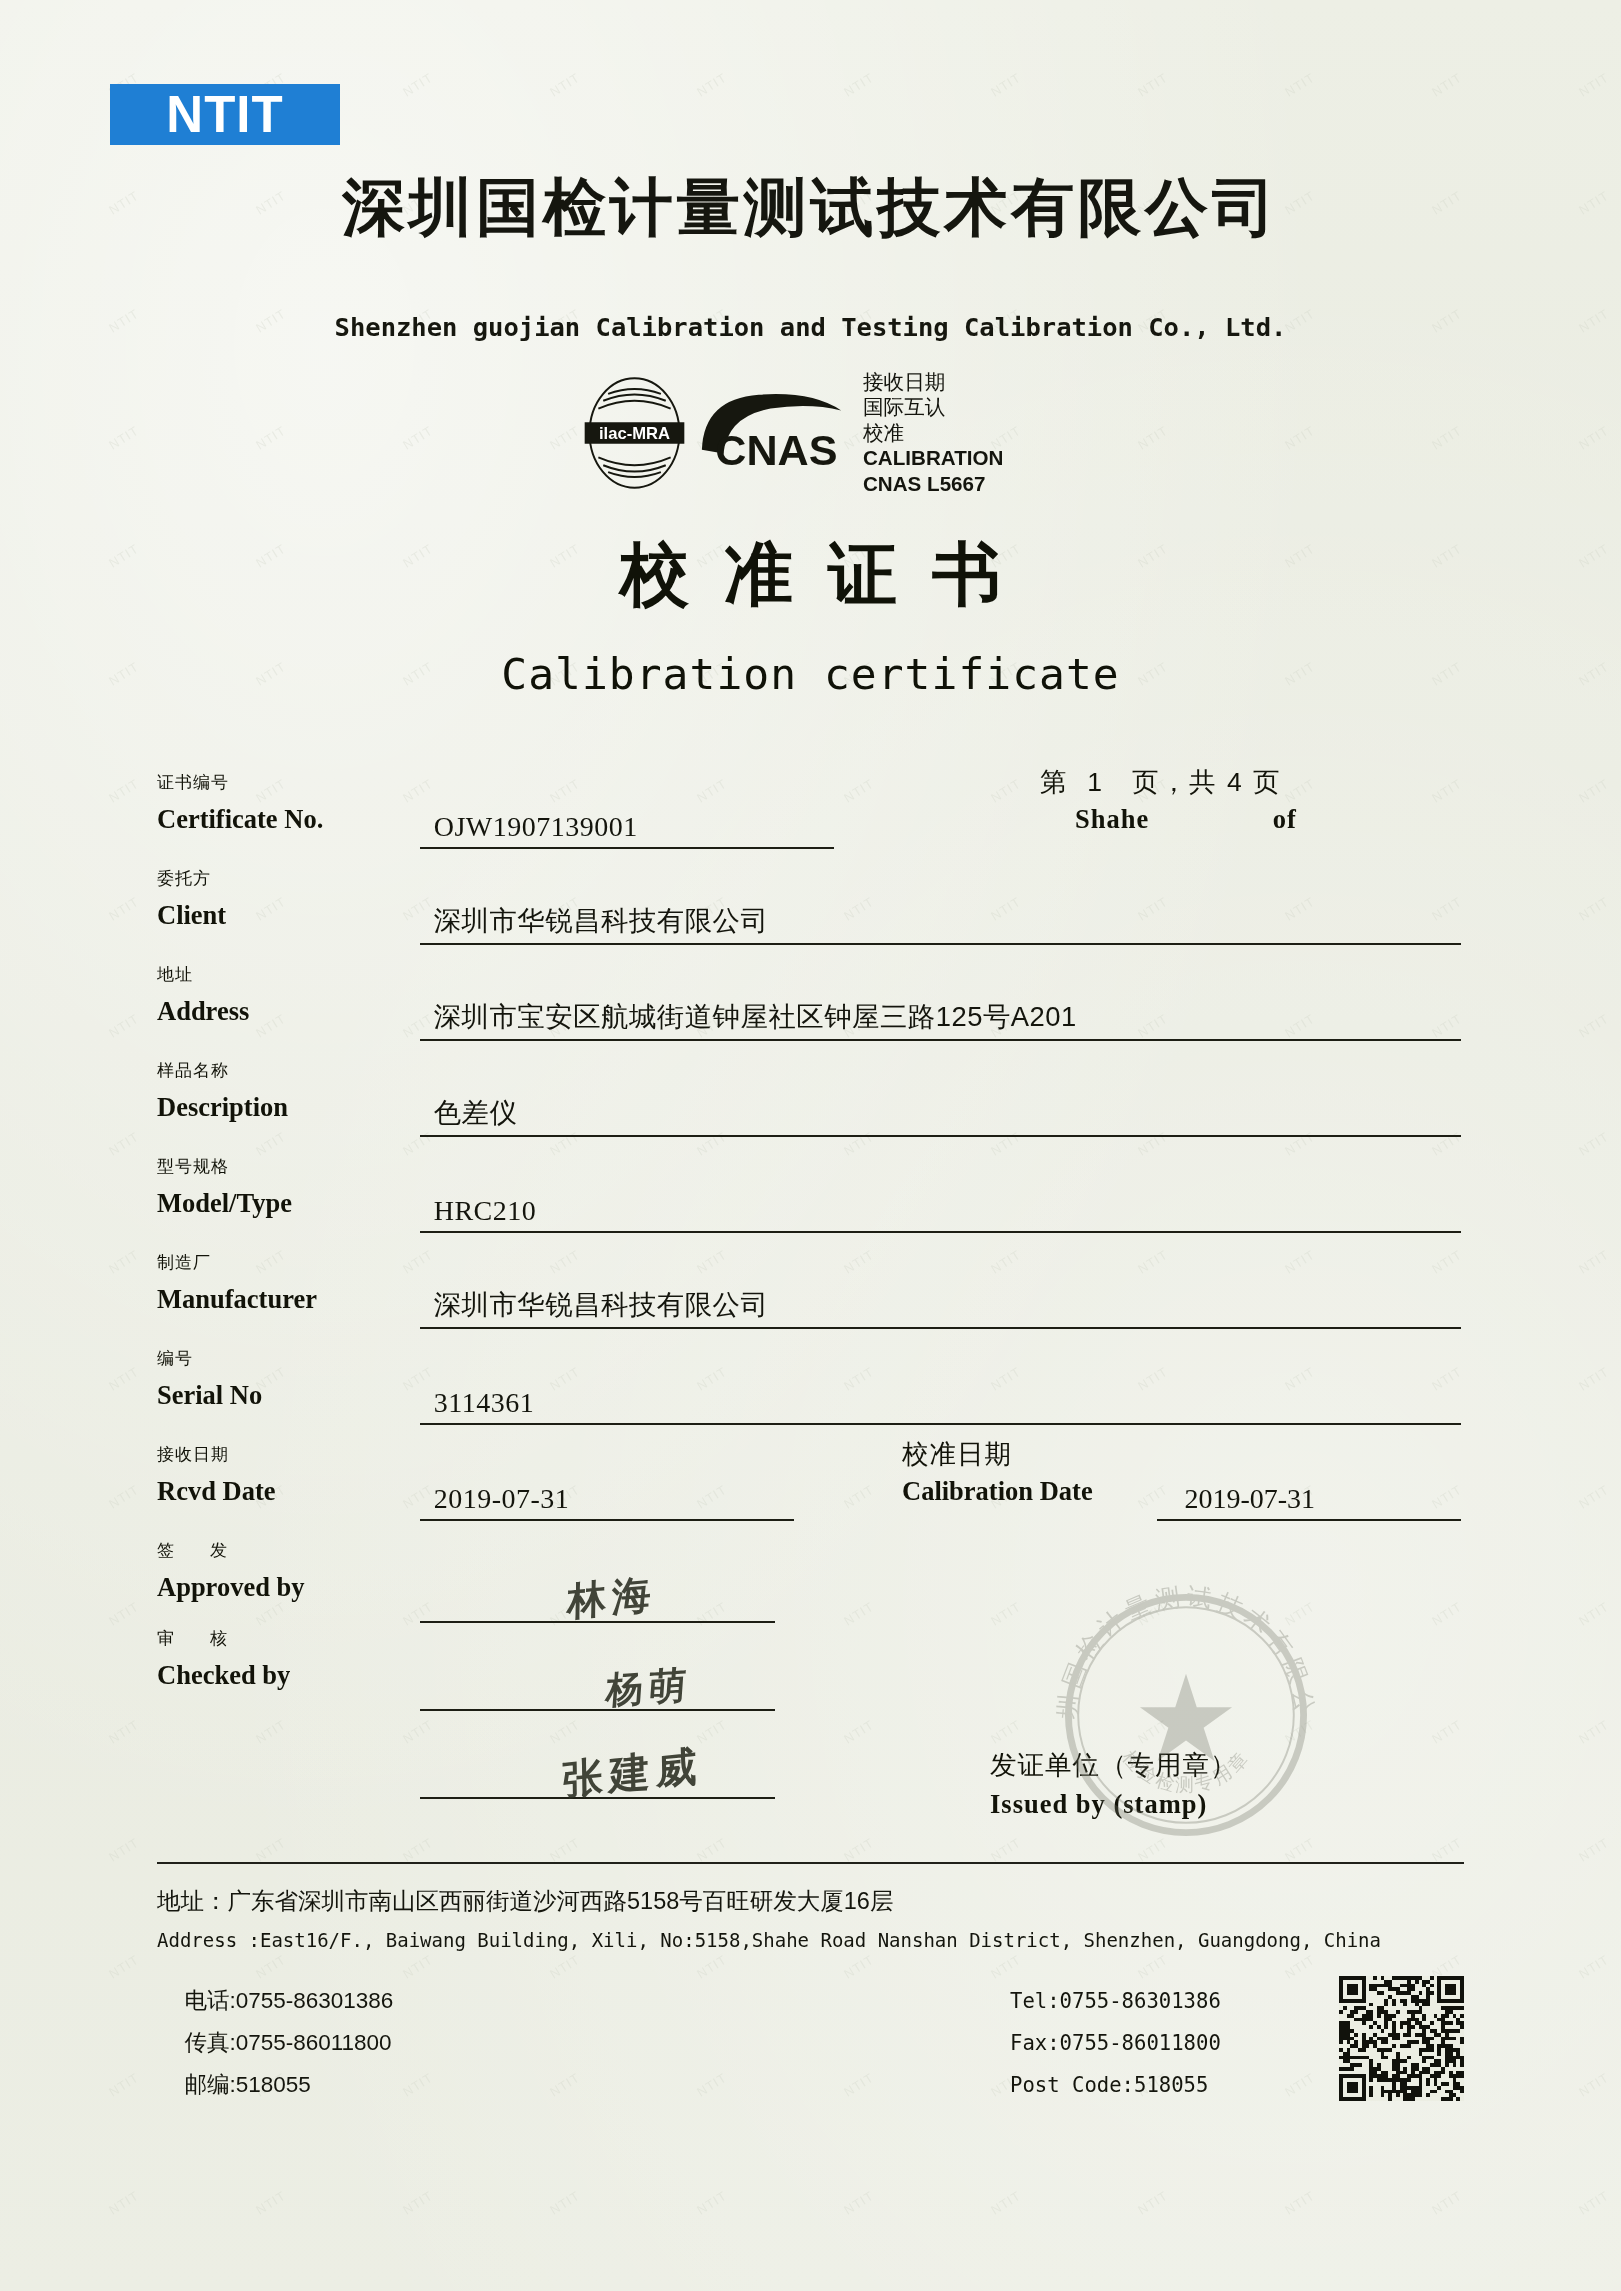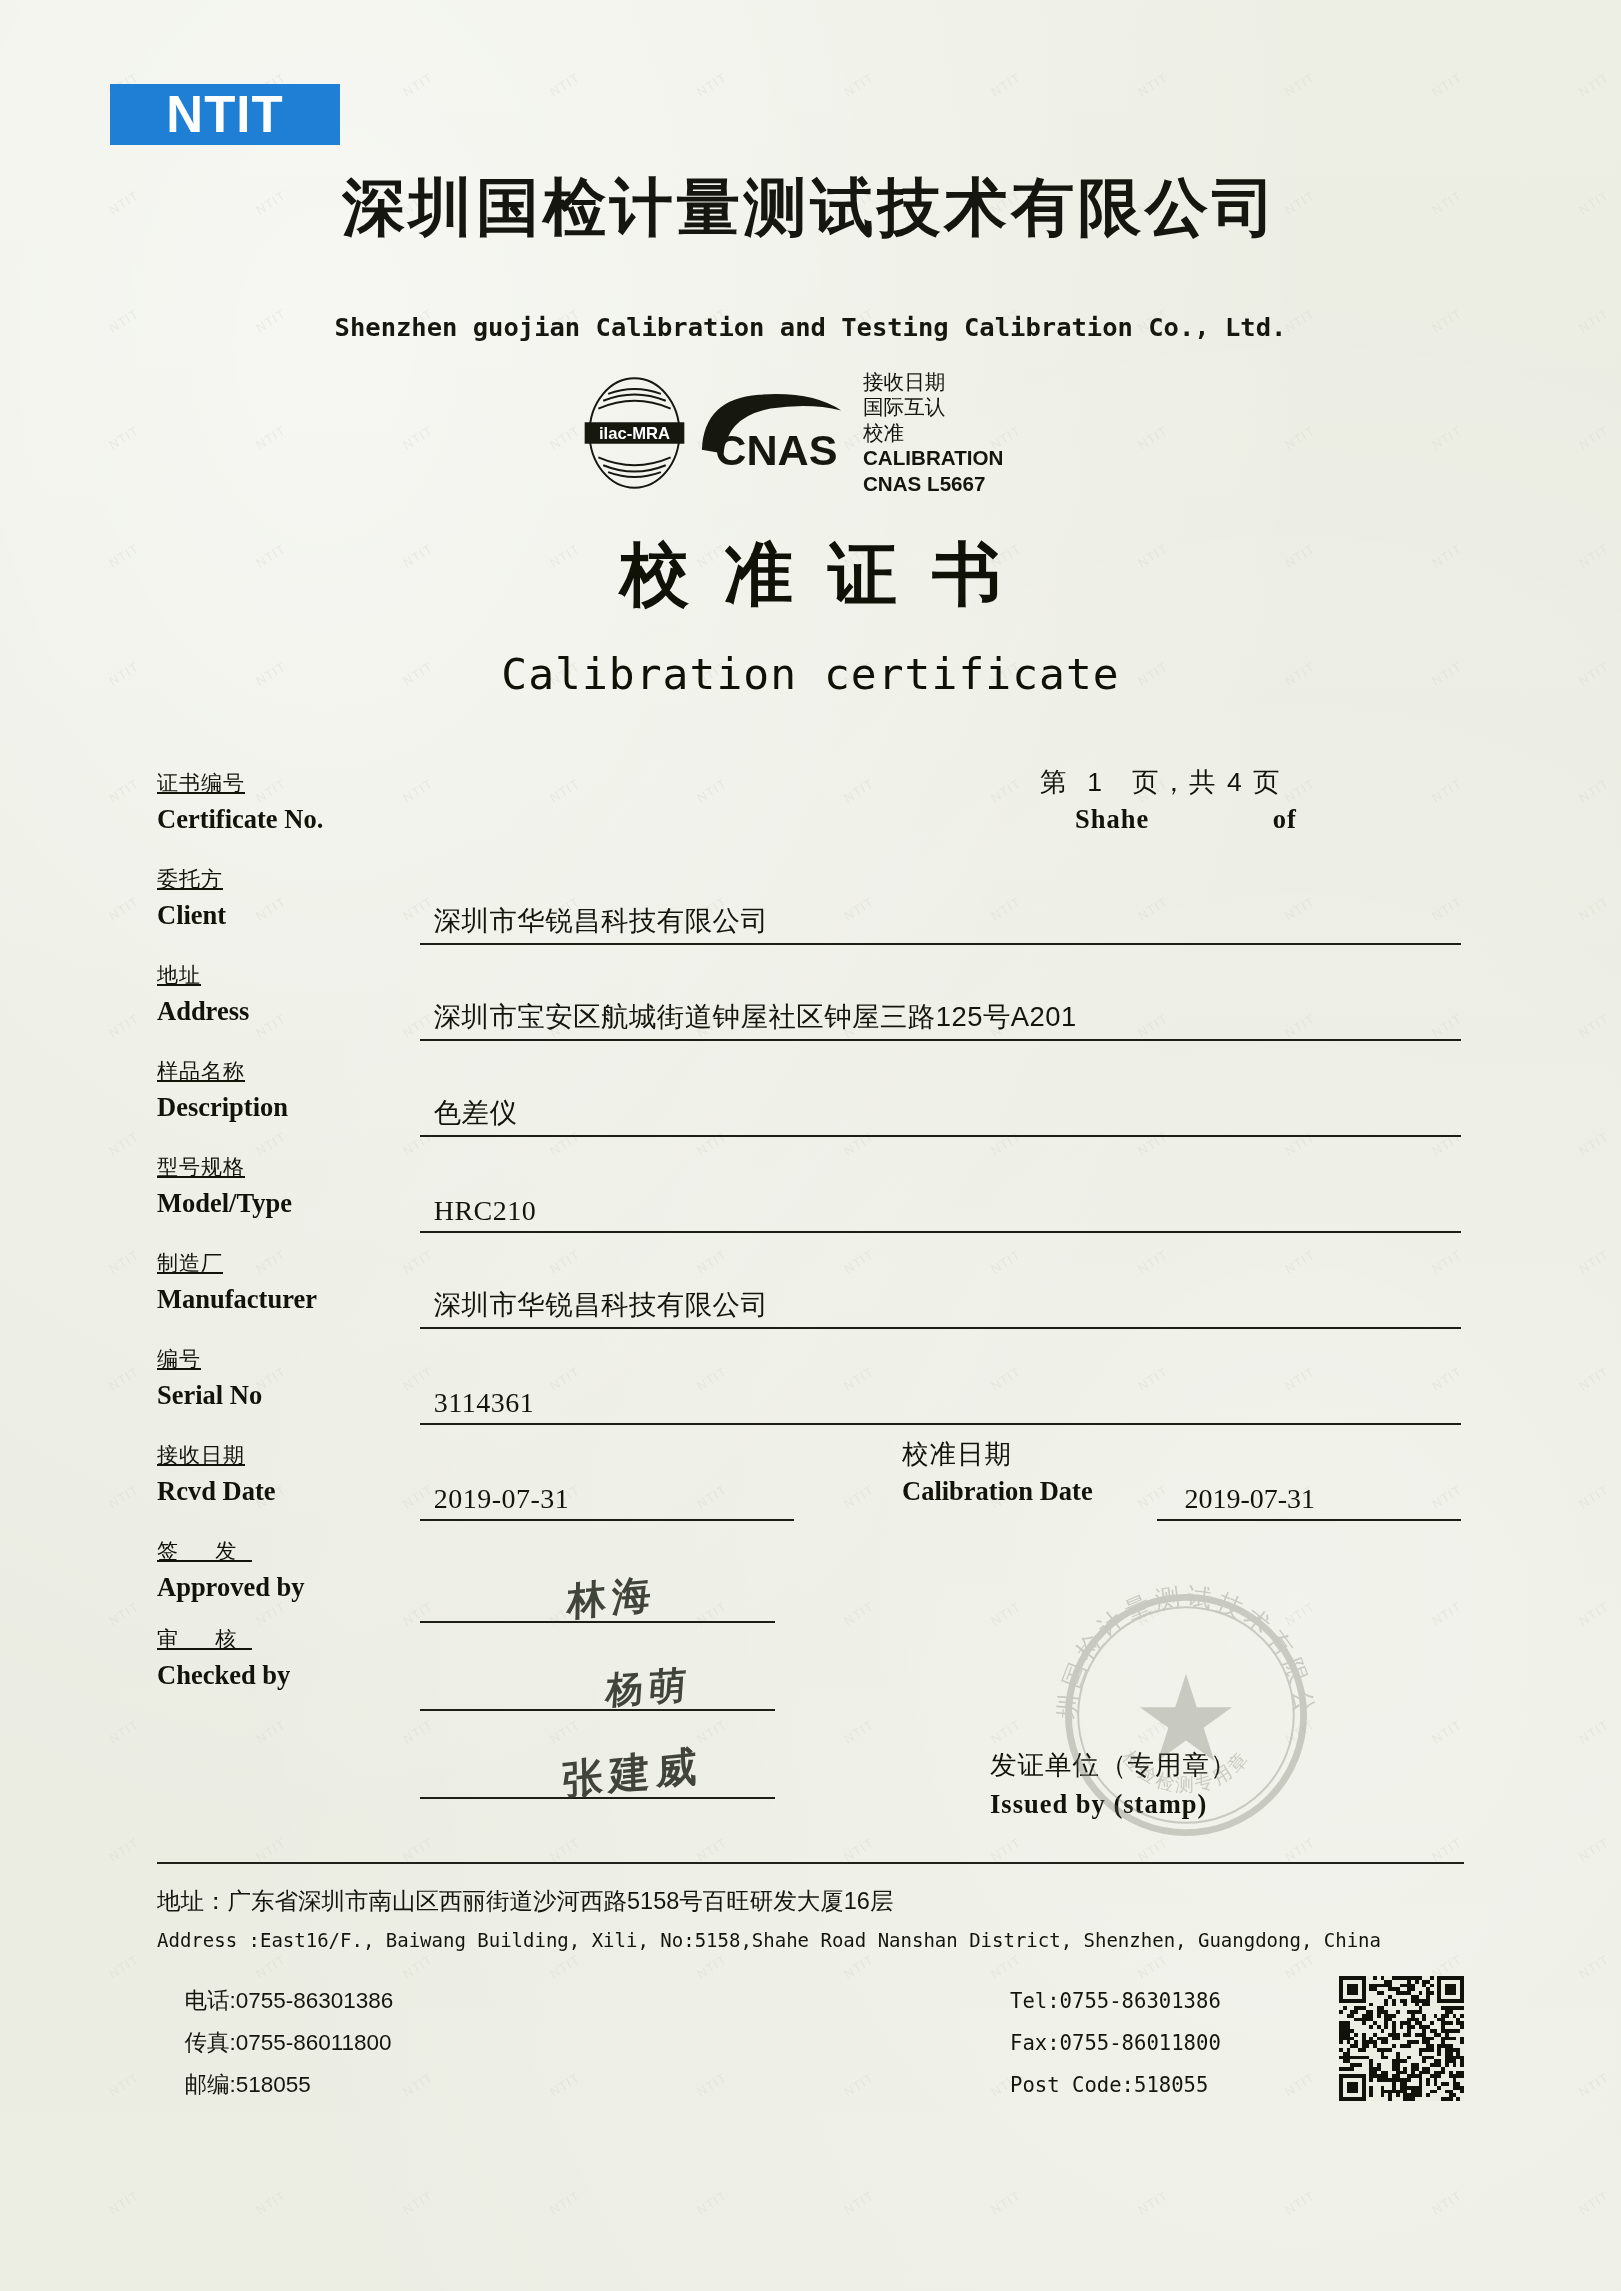--- a/index.html
+++ b/index.html
@@ -160,24 +160,23 @@
   }
   .label {
     position: absolute;
     left: 0;
     width: 265px;
     color: #121309;
   }
   .label .l-cn {
     display: block;
     font-family: "Liberation Sans", sans-serif;
-    font-size: 21px;
+    font-size: 17px;
     line-height: 39px;
     letter-spacing: 1px;
-    text-decoration: underline;
   }
   .label .l-en {
     display: block;
     font-family: "Liberation Serif", serif;
     font-weight: bold;
     font-size: 26.5px;
     line-height: 35px;
   }
   .label.spaced .l-cn { letter-spacing: 15.7px; }
 
@@ -635,20 +634,23 @@
 
   <div class="title-cn">校准证书</div>
   <div class="title-en">Calibration certificate</div>
 
   <div class="form">
 
     <div class="row">
       <div class="label">
         <span class="l-cn">证书编号</span>
         <span class="l-en">Certificate No.</span>
+      </div>
+      <div class="value-line half">
+        <span>OJW1907139001</span>
       </div>
       <div class="page-counter">
         <span class="pc-cn">
           <span>第</span>
           &nbsp;<span>1</span>&nbsp;&nbsp;
           <span>页，共</span>
           <span>4</span>
           <span>页</span>
         </span>
         <span class="pc-en">

